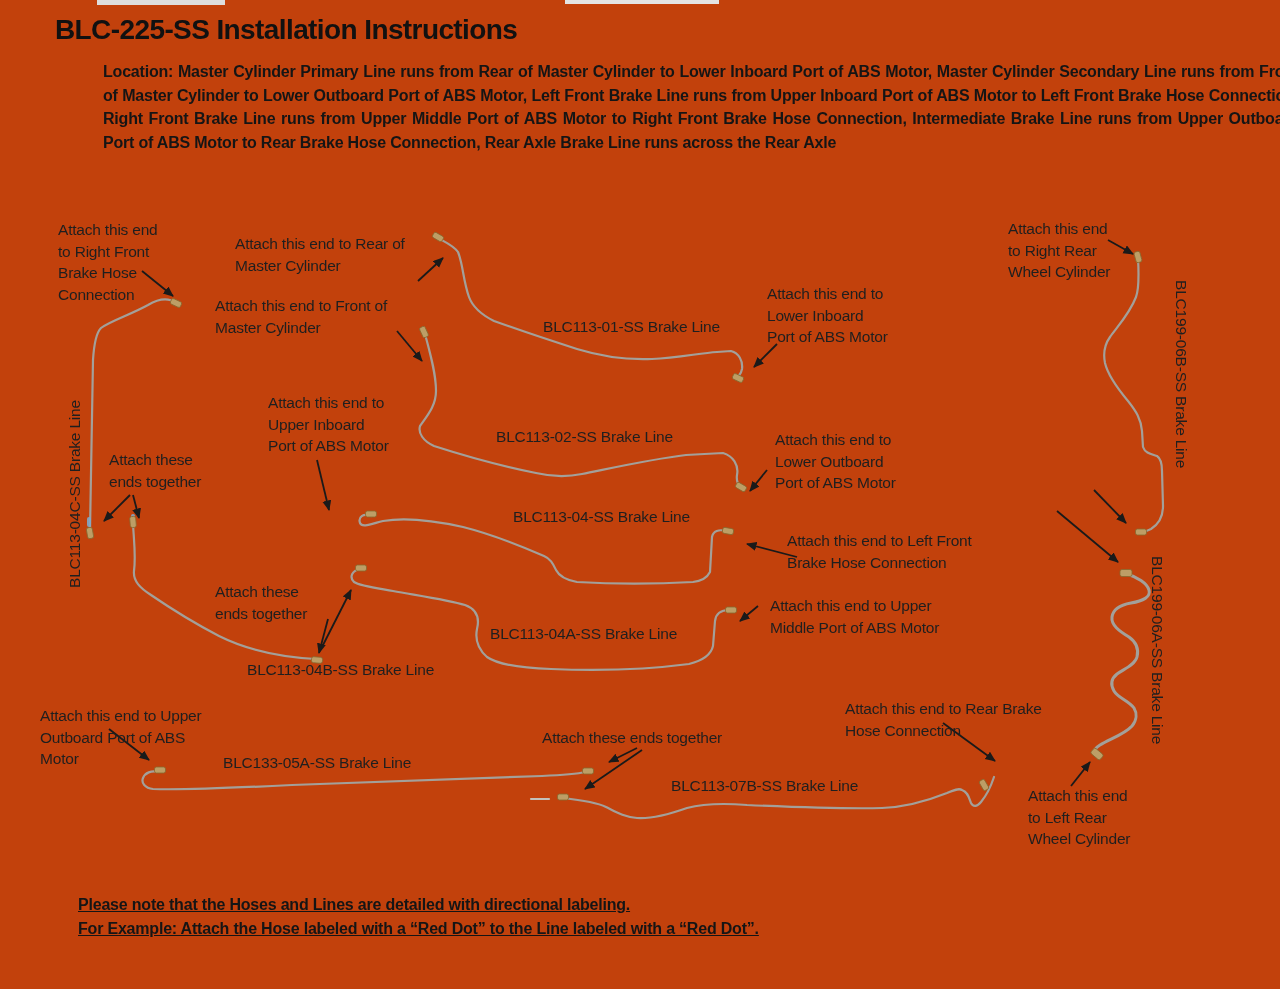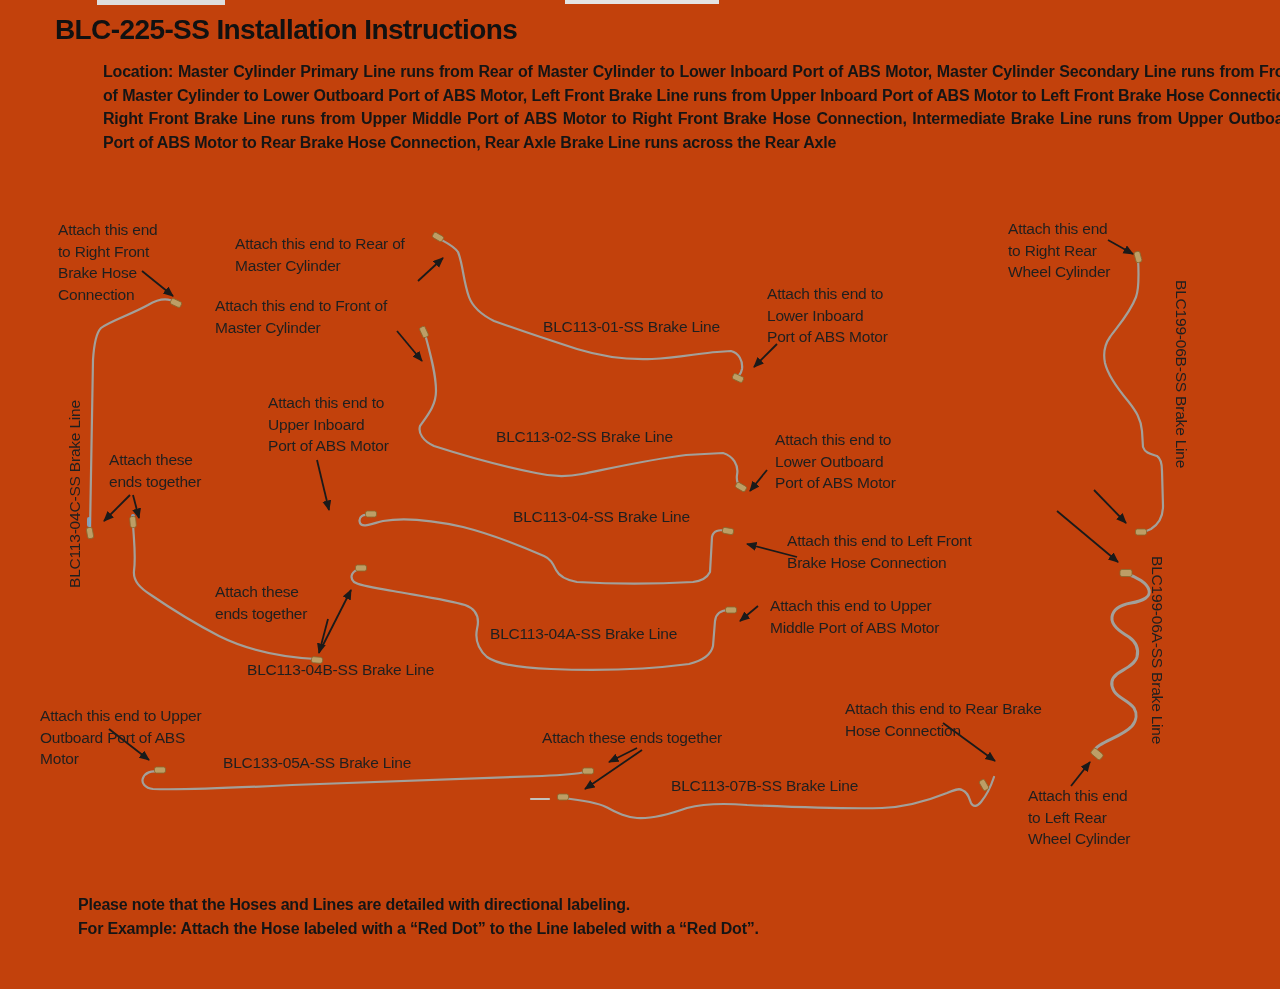--- a/index.html
+++ b/index.html
@@ -12,21 +12,21 @@
         line-height:23.5px;letter-spacing:-0.2px;text-align:justify;color:#151515;margin-left:48px;}
   .match{position:absolute;left:55px;top:183px;font-size:16px;font-weight:bold;
          letter-spacing:-0.2px;color:#151515;white-space:nowrap;}
   .lbl{position:absolute;font-size:15.5px;line-height:21.5px;letter-spacing:-0.2px;
        white-space:pre-line;color:#1f1f1f;}
   .plbl{position:absolute;font-size:15.5px;letter-spacing:-0.2px;white-space:nowrap;color:#1f1f1f;}
   .vlbl{position:absolute;writing-mode:vertical-rl;font-size:15.5px;letter-spacing:-0.2px;
         white-space:nowrap;color:#1f1f1f;}
   .flip{transform:rotate(180deg);}
   .footer{position:absolute;left:78px;top:893px;font-size:16px;font-weight:bold;
-          line-height:23.5px;letter-spacing:-0.2px;color:#151515;white-space:pre-line;}
+          line-height:23.5px;letter-spacing:-0.2px;color:#151515;white-space:pre-line;text-decoration:underline;}
   #diag{position:absolute;left:0;top:0;width:1280px;height:989px;}
 </style>
 </head>
 <body>
 
 <div id="page">
 
   <div class="topbar" style="left:97px;width:128px;"></div>
   <div class="topbar" style="left:565px;width:154px;height:4px;background:#e4e4e4;"></div>
 

